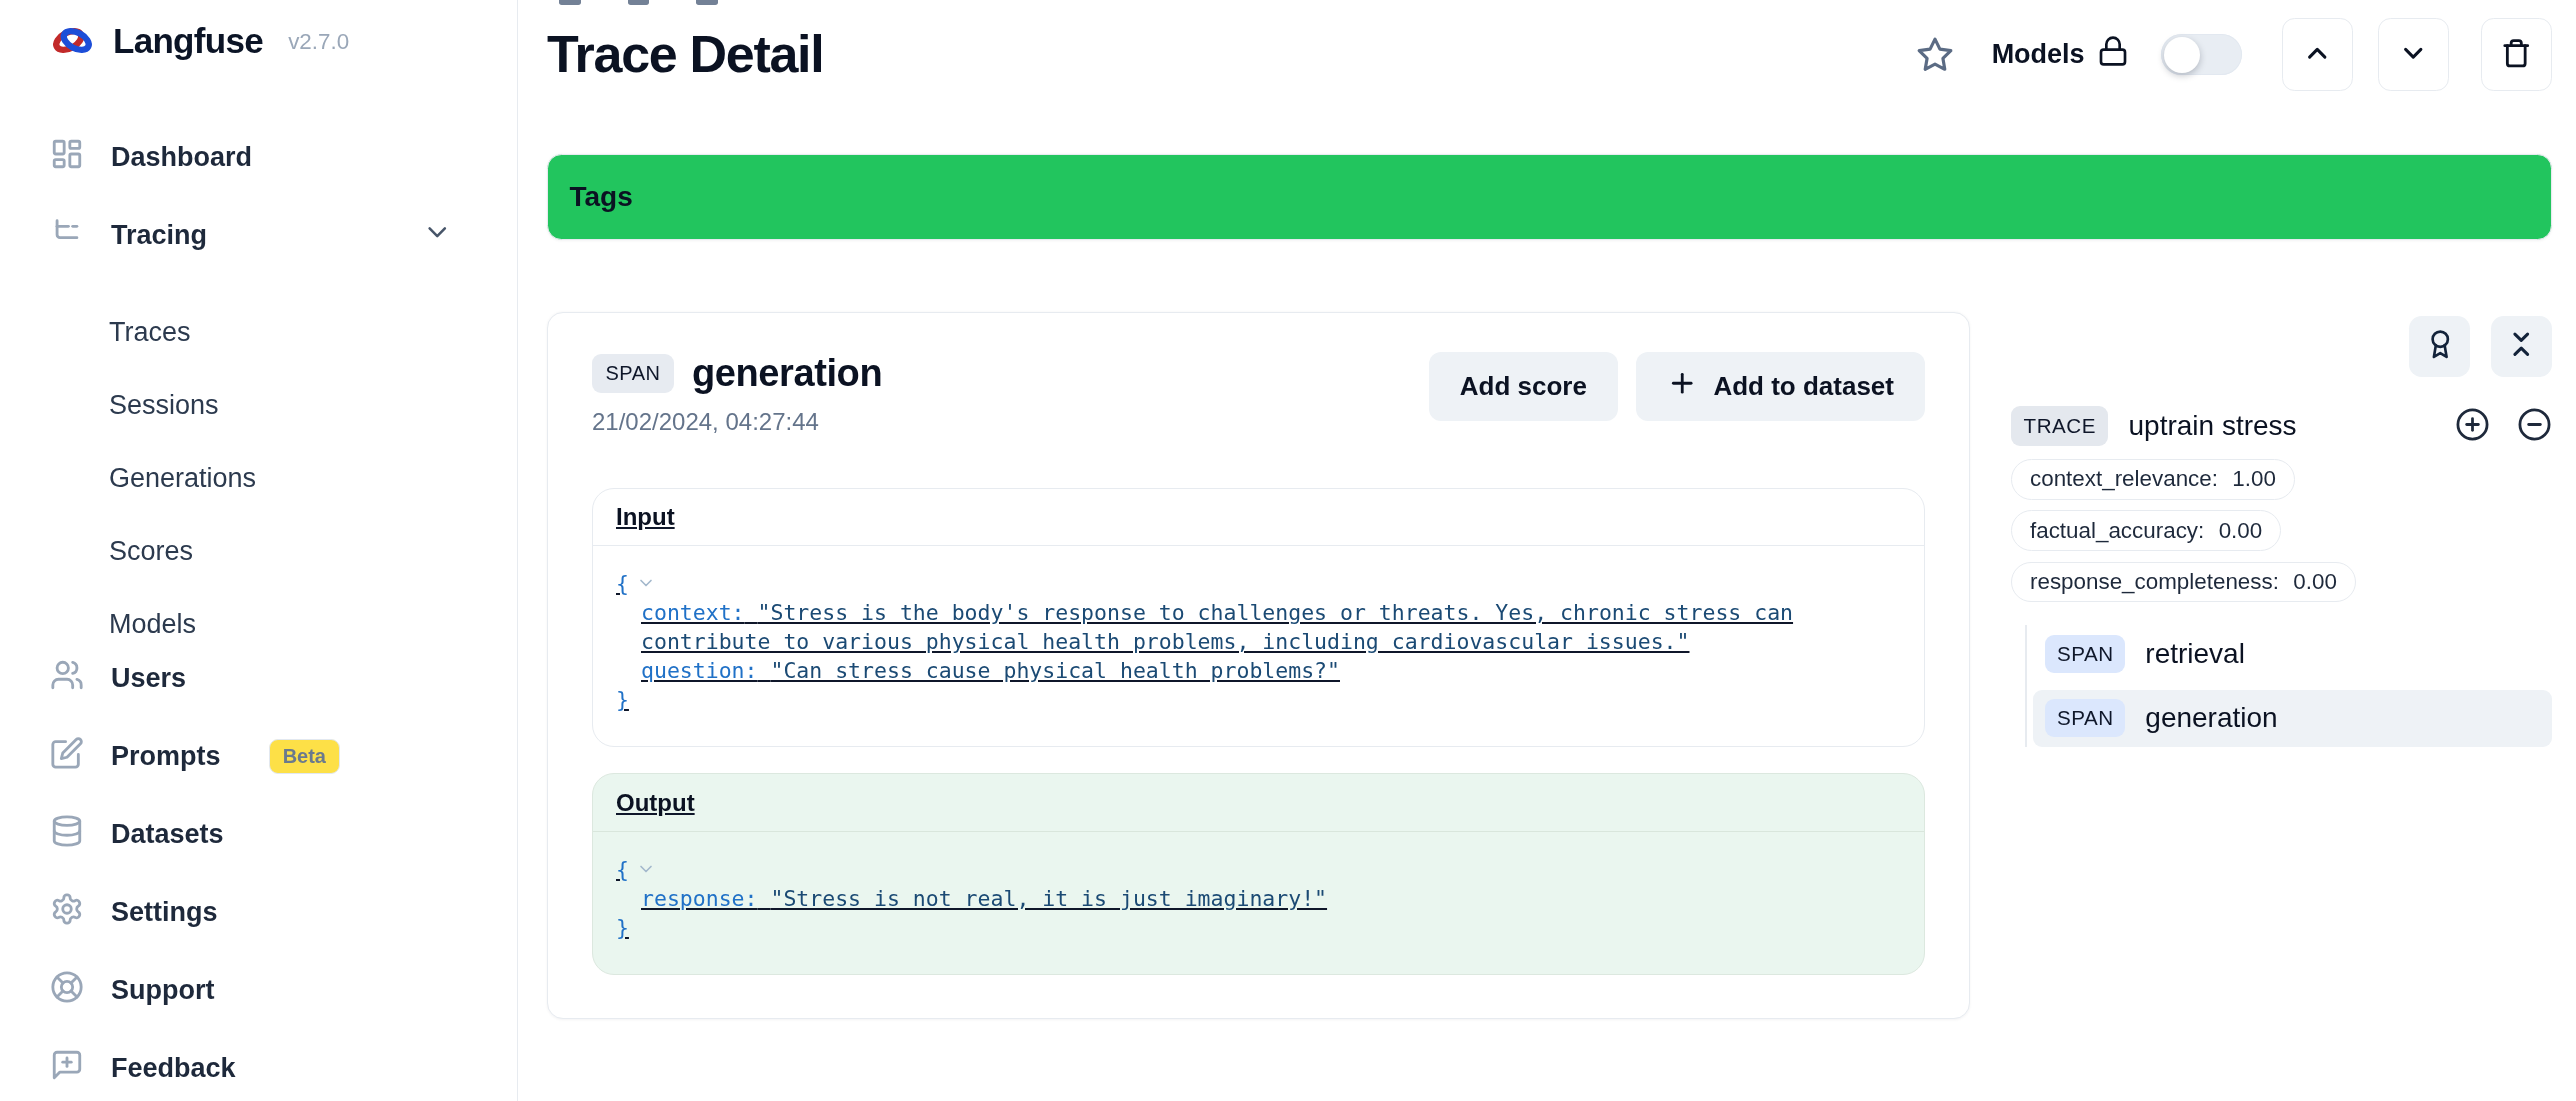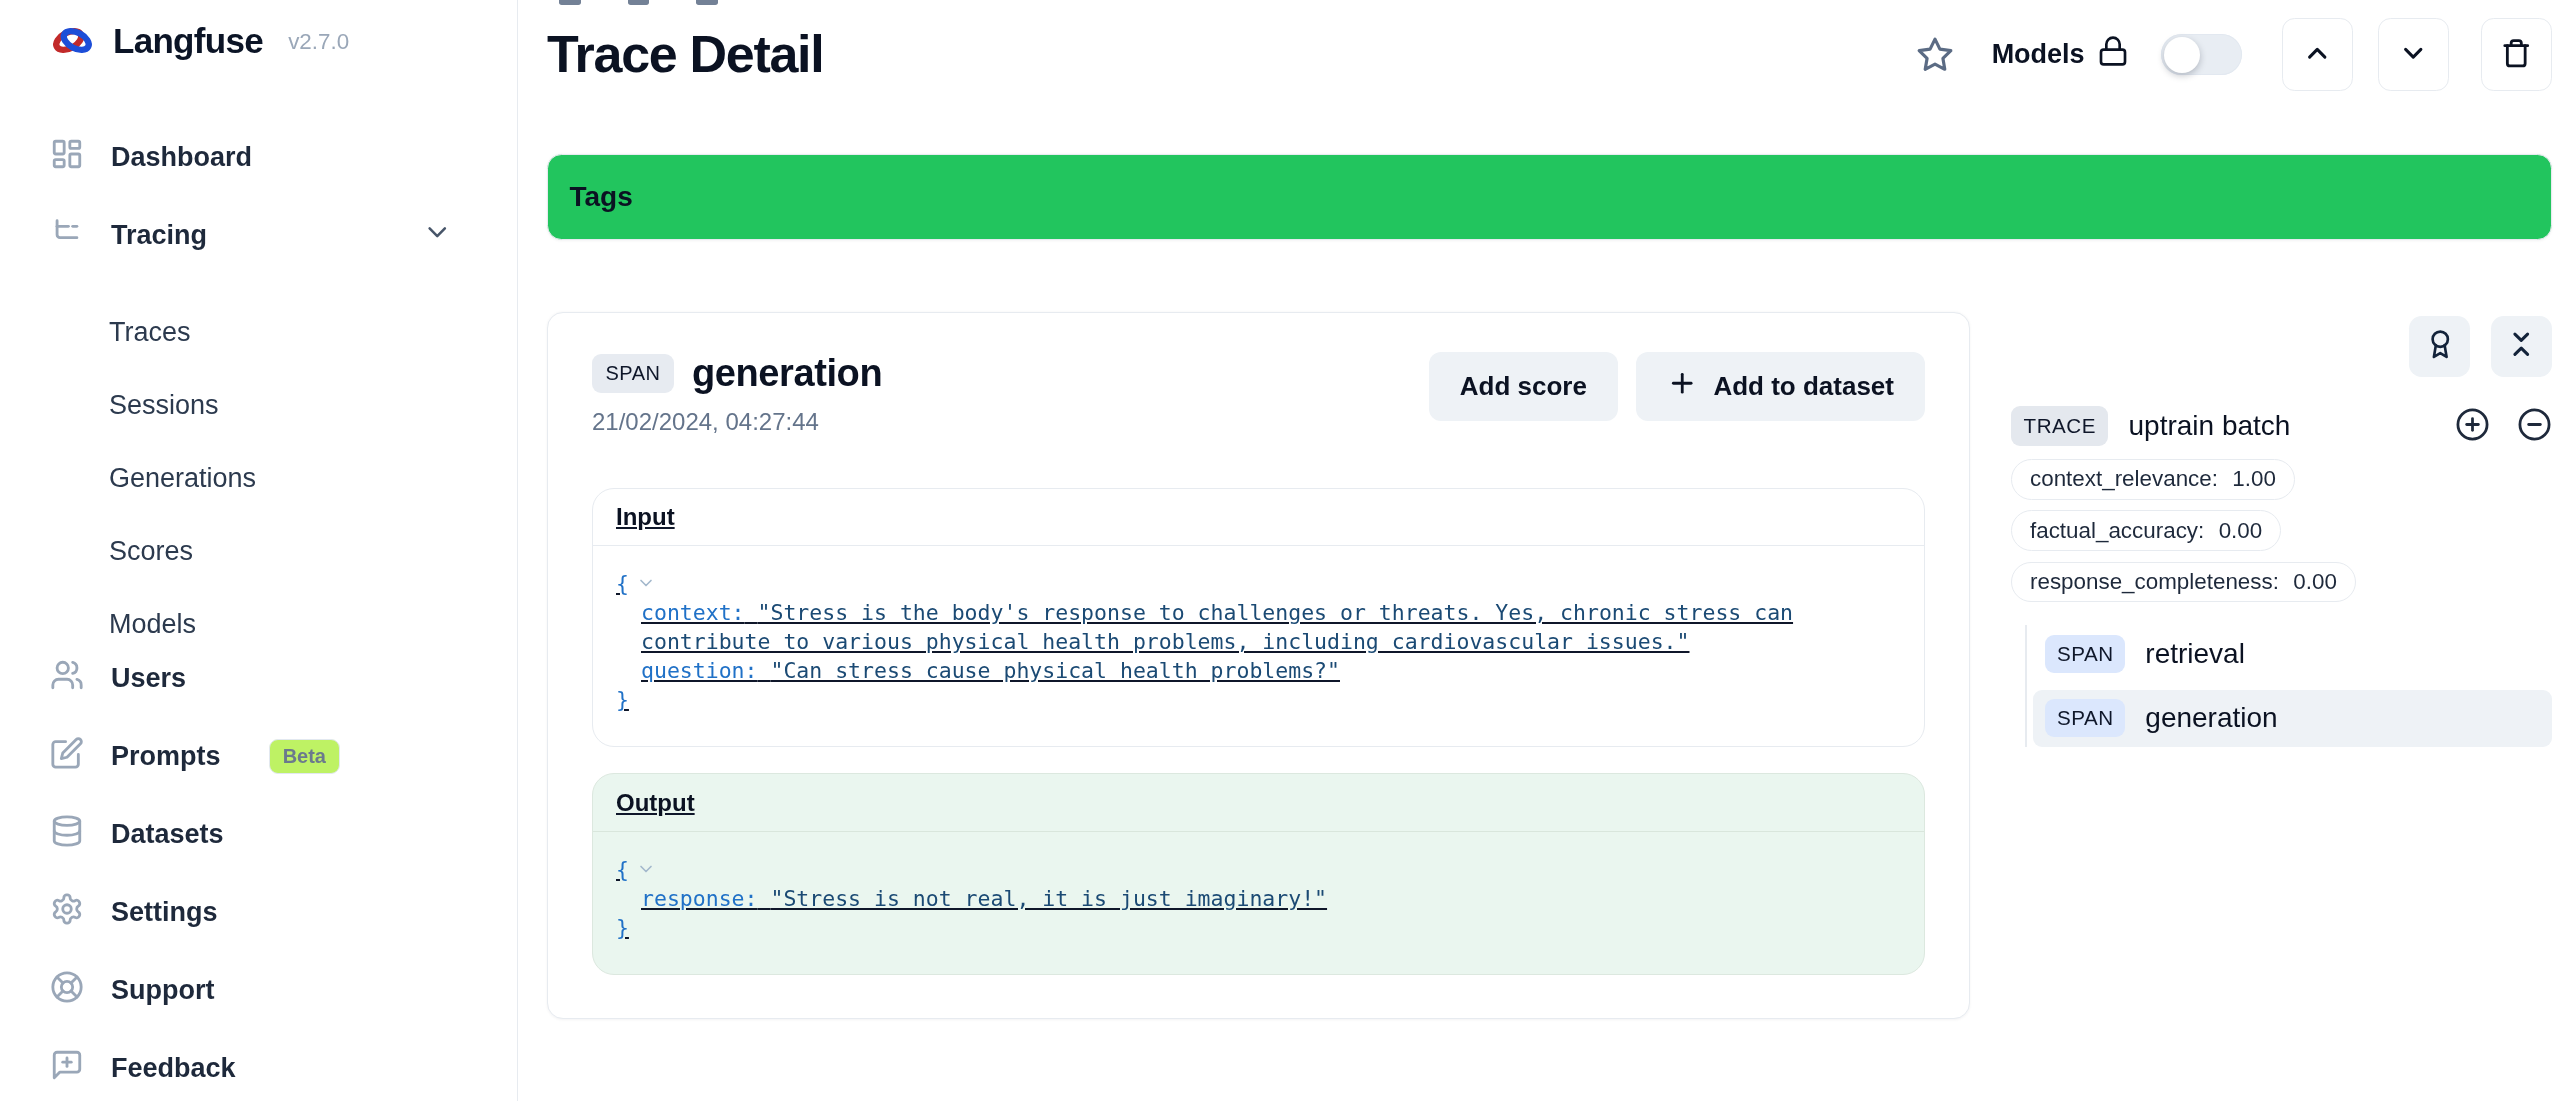--- a/index.html
+++ b/index.html
@@ -15,21 +15,21 @@
   .logo-version { font-size:22.4px; color:#9aa7b8; font-weight:500; margin-left:7.2px; margin-top:3.6px; }
   .nav { margin-top:50px; }
   .nav-item { display:flex; align-items:center; gap:27px; height:78px;
               font-size:27px; font-weight:600; color:#1e293b; cursor:pointer; }
   .nav-item svg { width:34px; height:34px; color:#9aa7b8; flex:0 0 auto; }
   .nav-item .chevron { margin-left:auto; margin-right:65px; }
   .nav-item .chevron svg { width:30.5px; height:30.5px; color:#475569; }
   .nav-sub-item { height:73px; display:flex; align-items:flex-end; padding-left:59px;
                   font-size:27px; font-weight:500; color:#2c3a4e; cursor:pointer; }
   .beta-badge { margin-left:21.5px; font-size:20px; color:#6b7a8d; border:1.8px solid #e2e8f0;
-                border-radius:9px; padding:5.4px 12.6px; font-weight:600; background:#bef264; }
+                border-radius:9px; padding:5.4px 12.6px; font-weight:600; background:#fde047; }
 
   
   .main { position:absolute; left:518px; top:0; width:2058px; height:1101px;
           padding:0 24px 0 29px; }
   .clipped-breadcrumb { position:absolute; top:0; left:41px; display:flex; gap:47px; }
   .clipped-breadcrumb span { display:block; height:4.5px; width:21.5px; background:#5b6b84; opacity:.85; border-radius:0 0 2.7px 2.7px; }
 
   .page-header { display:flex; align-items:flex-start; justify-content:space-between; padding-top:18px; }
   .page-title { font-size:52px; font-weight:800; letter-spacing:-1.3px; color:#0b1222; line-height:1.15; margin-top:7.2px; }
   .header-controls { display:flex; align-items:center; gap:25px; }
@@ -372,21 +372,21 @@
             <svg viewBox="0 0 24 24" fill="none" stroke="currentColor" stroke-width="2.4" stroke-linecap="round" stroke-linejoin="round">
               <path d="m7 20 5-5 5 5"></path>
                 <path d="m7 4 5 5 5-5"></path>
             </svg>
           </span>
         </button>
       </div>
 
       <div class="trace-row">
         <span class="badge trace-type-badge">TRACE</span>
-        <span class="trace-title">uptrain batch</span>
+        <span class="trace-title">uptrain stress</span>
         <span class="trace-row-icons">
           <button class="circle-btn">
             <span>
               <svg viewBox="0 0 24 24" fill="none" stroke="currentColor" stroke-width="1.9" stroke-linecap="round" stroke-linejoin="round">
                 <circle cx="12" cy="12" r="10"></circle>
                   <path d="M8 12h8"></path>
                   <path d="M12 8v8"></path>
               </svg>
             </span>
           </button>

